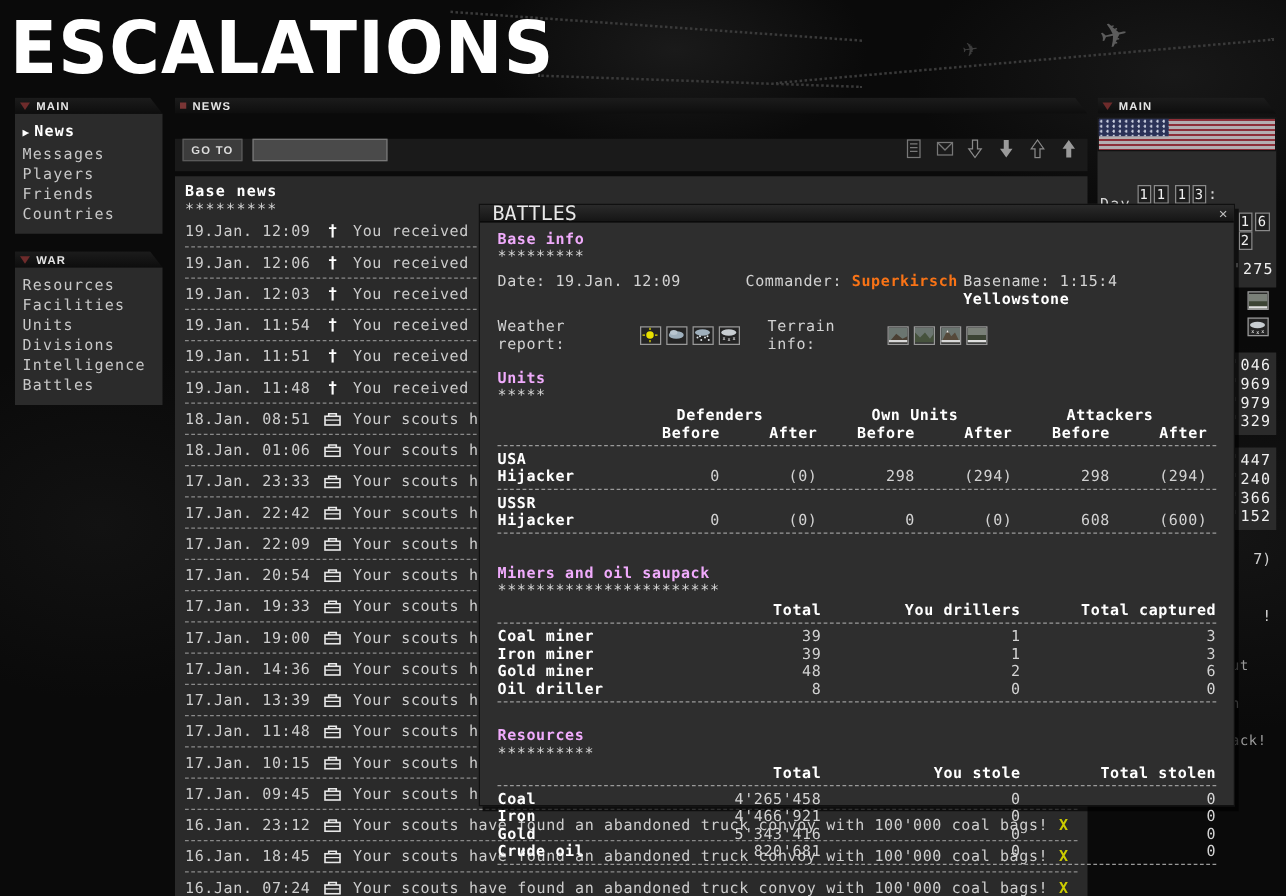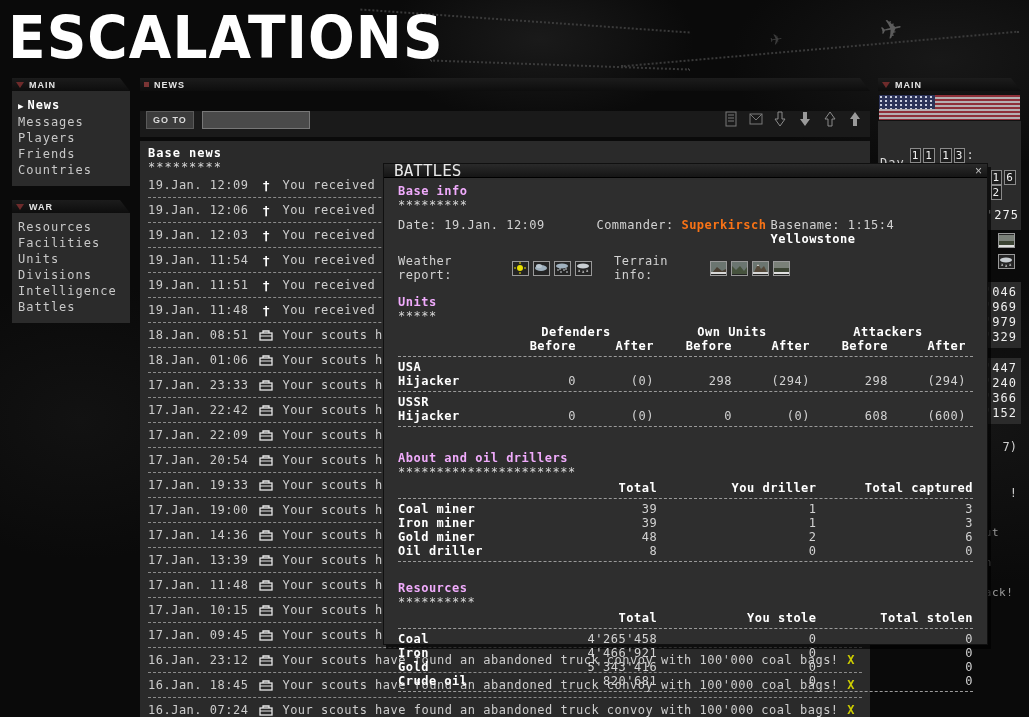--- a/index.html
+++ b/index.html
@@ -643,27 +643,27 @@
             <span class="tcell tname thead" style="width: 100px;">Hijacker</span>
             <span class="tcell" style="width: 78px;">0</span>
             <span class="tcell" style="width: 78px;">(0)</span>
             <span class="tcell" style="width: 78px;">0</span>
             <span class="tcell" style="width: 78px;">(0)</span>
             <span class="tcell" style="width: 78px;">608</span>
             <span class="tcell" style="width: 78px;">(600)</span>
           </div>
           <div class="dash"></div>
         </div>
-      <div class="m-head" style="margin-top:24px;">About and oil drillers</div>
+      <div class="m-head" style="margin-top:24px;">Miners and oil saupack</div>
       <div class="m-stars">***********************</div>
       <div id="miners-table" class="tbl">
           <div class="trow" style="margin-top: 3px;">
             <span class="tcell tname" style="width: 150px;"></span>
             <span class="tcell thead" style="width: 110px;">Total</span>
-            <span class="tcell thead" style="width: 160px;">You driller</span>
+            <span class="tcell thead" style="width: 160px;">You drillers</span>
             <span class="tcell thead" style="width: 157px;">Total captured</span>
           </div>
           <div class="dash"></div>
           <div class="trow">
             <span class="tcell tname thead" style="width: 150px;">Coal miner</span>
             <span class="tcell" style="width: 110px;">39</span>
             <span class="tcell" style="width: 160px;">1</span>
             <span class="tcell" style="width: 157px;">3</span>
           </div>
           <div class="trow">

